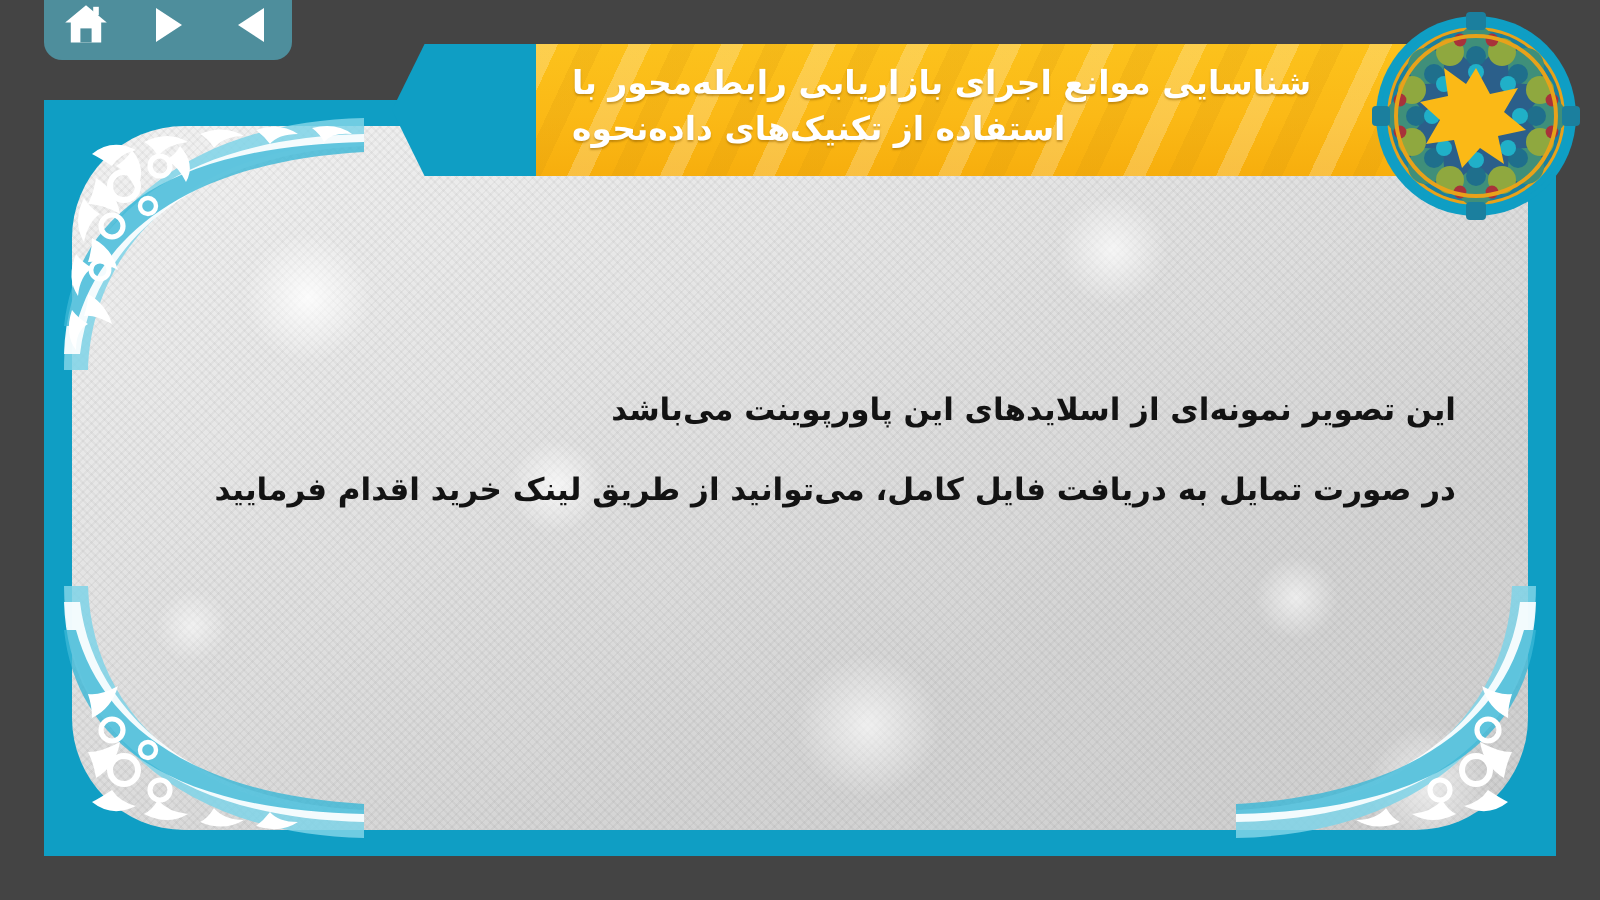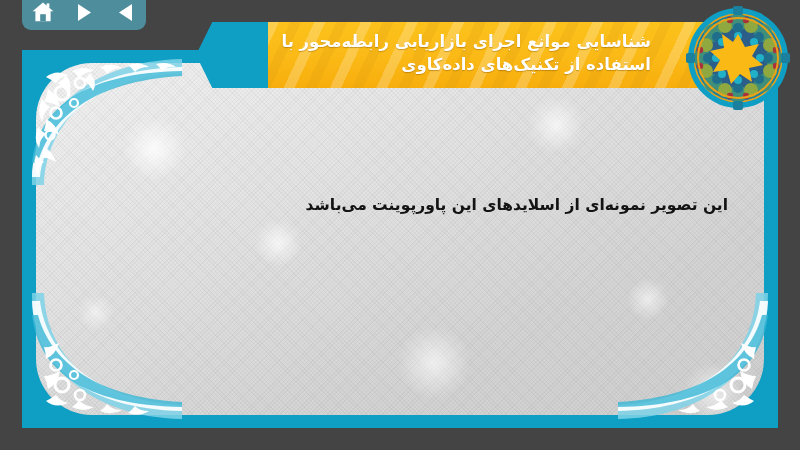--- a/index.html
+++ b/index.html
@@ -93,21 +93,21 @@
     z-index:30;
     background:
       repeating-linear-gradient(115deg,
         rgba(255,255,255,.22) 0 10px,
         rgba(255,255,255,0) 10px 20px,
         rgba(214,150,12,.20) 20px 30px,
         rgba(255,255,255,0) 30px 42px),
       linear-gradient(180deg,#fcc21c 0%, #fbb916 55%, #f7ae0d 100%);
     display:flex;
     flex-direction:column;
-    align-items:flex-start;
+    align-items:flex-end;
     justify-content:center;
     padding:2px 104px 4px 18px;
   }
   .title-line {
     color:#ffffff;
     font-size:16.5px;
     line-height:1.38;
     font-weight:700;
     white-space:nowrap;
     text-shadow:0 1px 1px rgba(140,90,0,.45);
@@ -255,29 +255,30 @@
           <path d="M40 12 q12-6 22 0 q-10 1-15 7 q-3-5-7-7z"></path>
           <path d="M68 8 q12-5 22 1 q-10 0-15 6 q-3-5-7-7z"></path>
           <path d="M16 30 q10 6 12 18 q-9-5-16-5 q3-6 4-13z"></path>
           <path d="M14 60 q10 5 13 16 q-9-5-15-4 q2-6 2-12z"></path>
         </g>
       </svg>
     </div>
 
     <div class="body-text">
       <div class="body-line">این تصویر نمونه‌ای از اسلایدهای این پاورپوینت می‌باشد</div>
+      <div class="body-line">در صورت تمایل به دریافت فایل کامل، می‌توانید از طریق لینک خرید اقدام فرمایید</div>
     </div>
 
   </div>
 
   <div class="banner-tab"></div>
 
   <div class="title-banner">
     <div class="title-line">شناسایی موانع اجرای بازاریابی رابطه‌محور با</div>
-    <div class="title-line">استفاده از تکنیک‌های داده‌کاوی</div>
+    <div class="title-line">استفاده از تکنیک‌های داده‌نحوه</div>
   </div>
 
   <div class="medallion">
     <svg width="104" height="104" viewBox="0 0 104 104" aria-hidden="true">
       <circle cx="52" cy="52" r="50" fill="#0f9ec4"></circle>
       <circle cx="52" cy="52" r="46" fill="#e8a21a"></circle>
       <circle cx="52" cy="52" r="43" fill="#1b7f9e"></circle>
       <circle cx="52" cy="52" r="40" fill="#2b5f8a"></circle>
       <g>
         <g fill="#3f8f7a">

